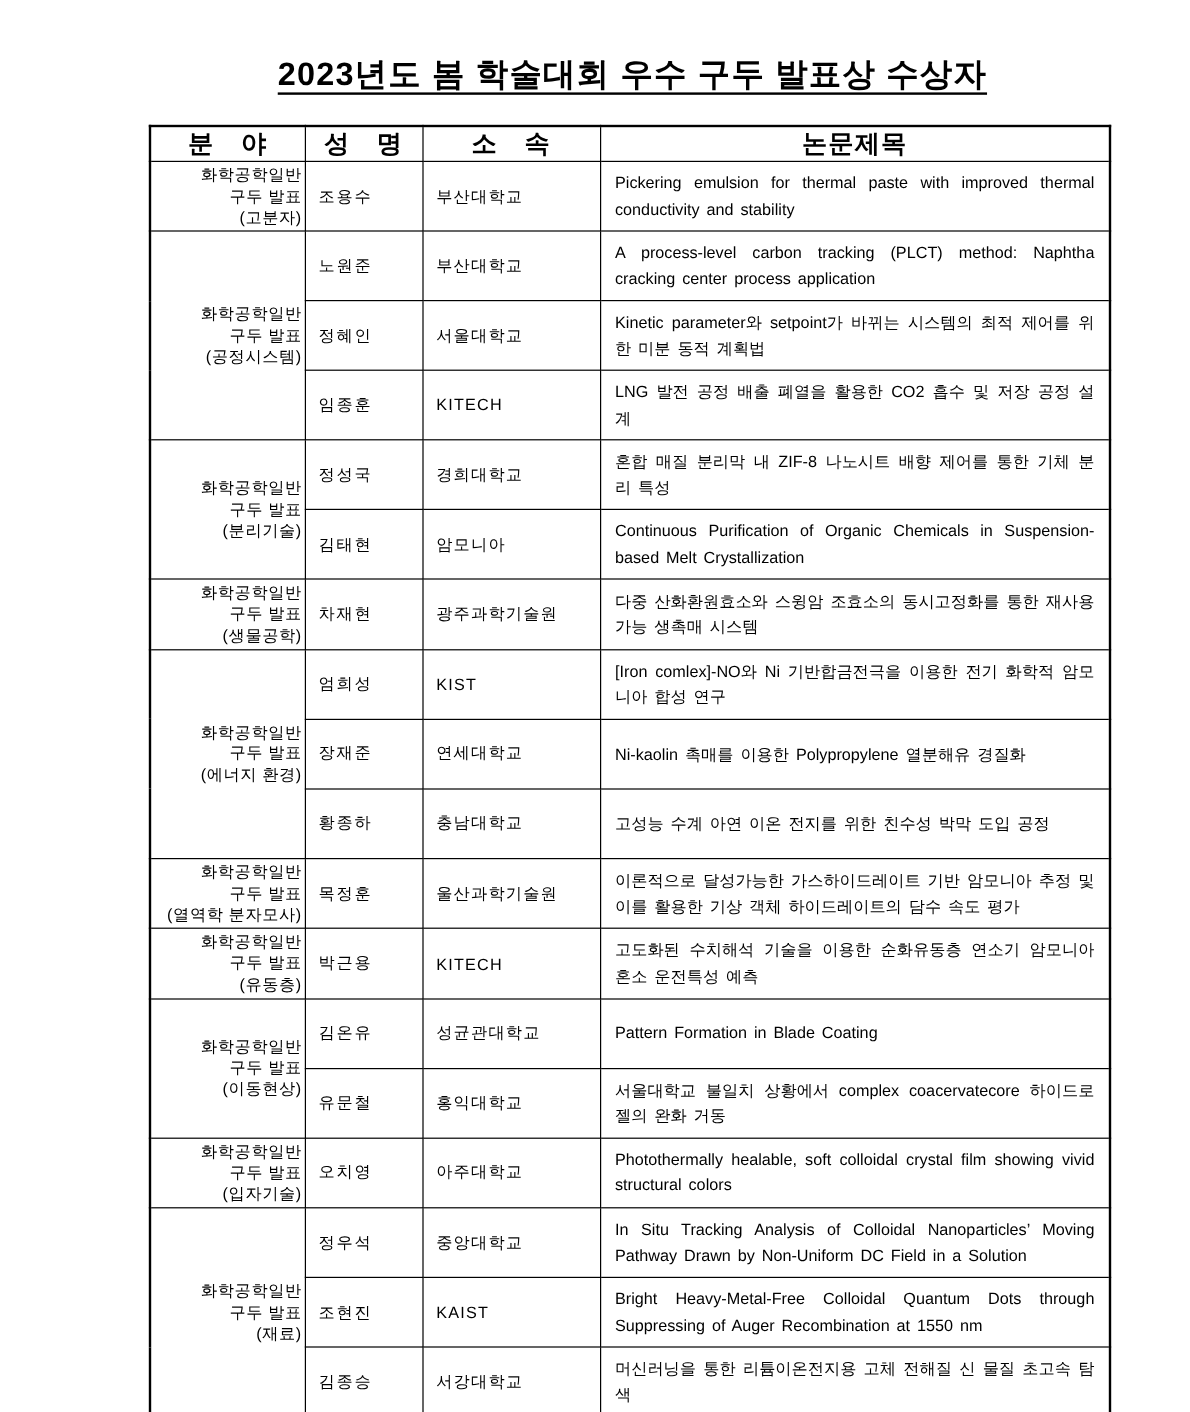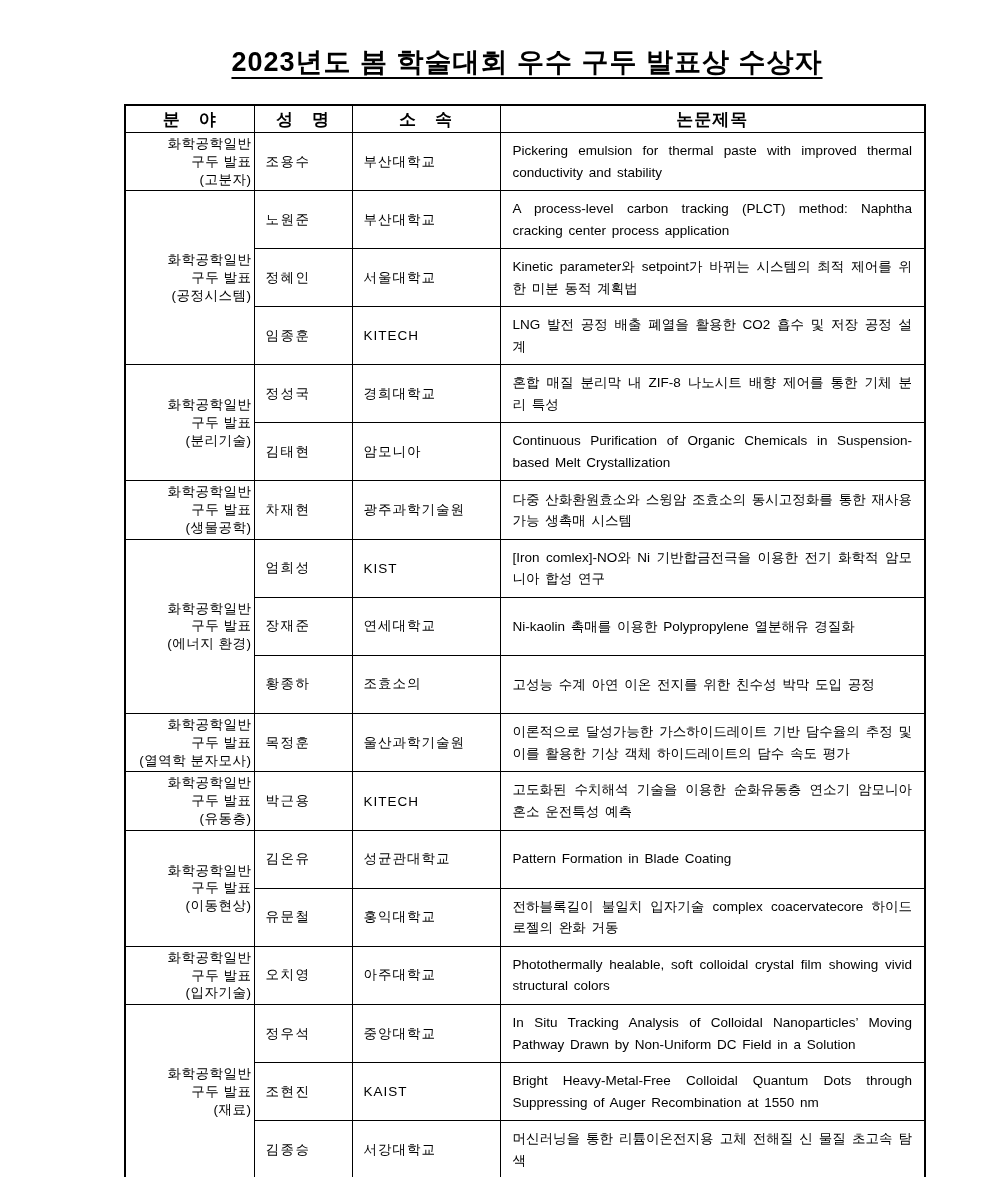--- a/index.html
+++ b/index.html
@@ -35,21 +35,21 @@
     margin: 24px 0 0 93px;
     border: 2px solid #000;
   }
   table.awards th,
   table.awards td {
     border: 1px solid #000;
     overflow: hidden;
   }
   table.awards th {
     height: 26px;
-    font-size: 17px;
+    font-size: 21px;
     font-weight: bold;
     text-align: center;
     vertical-align: middle;
     letter-spacing: 1px;
     white-space: pre;
     padding: 0;
   }
   table.awards td {
     height: 49px;
     font-size: 13.5px;
@@ -160,51 +160,51 @@
           <td class="affil-cell">KIST</td>
           <td class="title-cell">[Iron comlex]-NO와 Ni 기반합금전극을 이용한 전기 화학적 암모니아 합성 연구</td>
         </tr>
         <tr>
           <td class="name-cell">장재준</td>
           <td class="affil-cell">연세대학교</td>
           <td class="title-cell">Ni-kaolin 촉매를 이용한 Polypropylene 열분해유 경질화</td>
         </tr>
         <tr>
           <td class="name-cell">황종하</td>
-          <td class="affil-cell">조효소의</td>
+          <td class="affil-cell">충남대학교</td>
           <td class="title-cell">고성능 수계 아연 이온 전지를 위한 친수성 박막 도입 공정</td>
         </tr>
         <tr>
           <td class="field-cell" rowspan="1">화학공학일반
 구두 발표
 (열역학 분자모사)</td>
           <td class="name-cell">목정훈</td>
           <td class="affil-cell">울산과학기술원</td>
-          <td class="title-cell">이론적으로 달성가능한 가스하이드레이트 기반 담수율의 추정 및 이를 활용한 기상 객체 하이드레이트의 담수 속도 평가</td>
+          <td class="title-cell">이론적으로 달성가능한 가스하이드레이트 기반 암모니아 추정 및 이를 활용한 기상 객체 하이드레이트의 담수 속도 평가</td>
         </tr>
         <tr>
           <td class="field-cell" rowspan="1">화학공학일반
 구두 발표
 (유동층)</td>
           <td class="name-cell">박근용</td>
           <td class="affil-cell">KITECH</td>
           <td class="title-cell">고도화된 수치해석 기술을 이용한 순화유동층 연소기 암모니아 혼소 운전특성 예측</td>
         </tr>
         <tr>
           <td class="field-cell" rowspan="2">화학공학일반
 구두 발표
 (이동현상)</td>
           <td class="name-cell">김온유</td>
           <td class="affil-cell">성균관대학교</td>
           <td class="title-cell">Pattern Formation in Blade Coating</td>
         </tr>
         <tr>
           <td class="name-cell">유문철</td>
           <td class="affil-cell">홍익대학교</td>
-          <td class="title-cell">전하블록길이 불일치 입자기술 complex coacervatecore 하이드로젤의 완화 거동</td>
+          <td class="title-cell">서울대학교 불일치 상황에서 complex coacervatecore 하이드로젤의 완화 거동</td>
         </tr>
         <tr>
           <td class="field-cell" rowspan="1">화학공학일반
 구두 발표
 (입자기술)</td>
           <td class="name-cell">오치영</td>
           <td class="affil-cell">아주대학교</td>
           <td class="title-cell">Photothermally healable, soft colloidal crystal film showing vivid structural colors</td>
         </tr>
         <tr>

